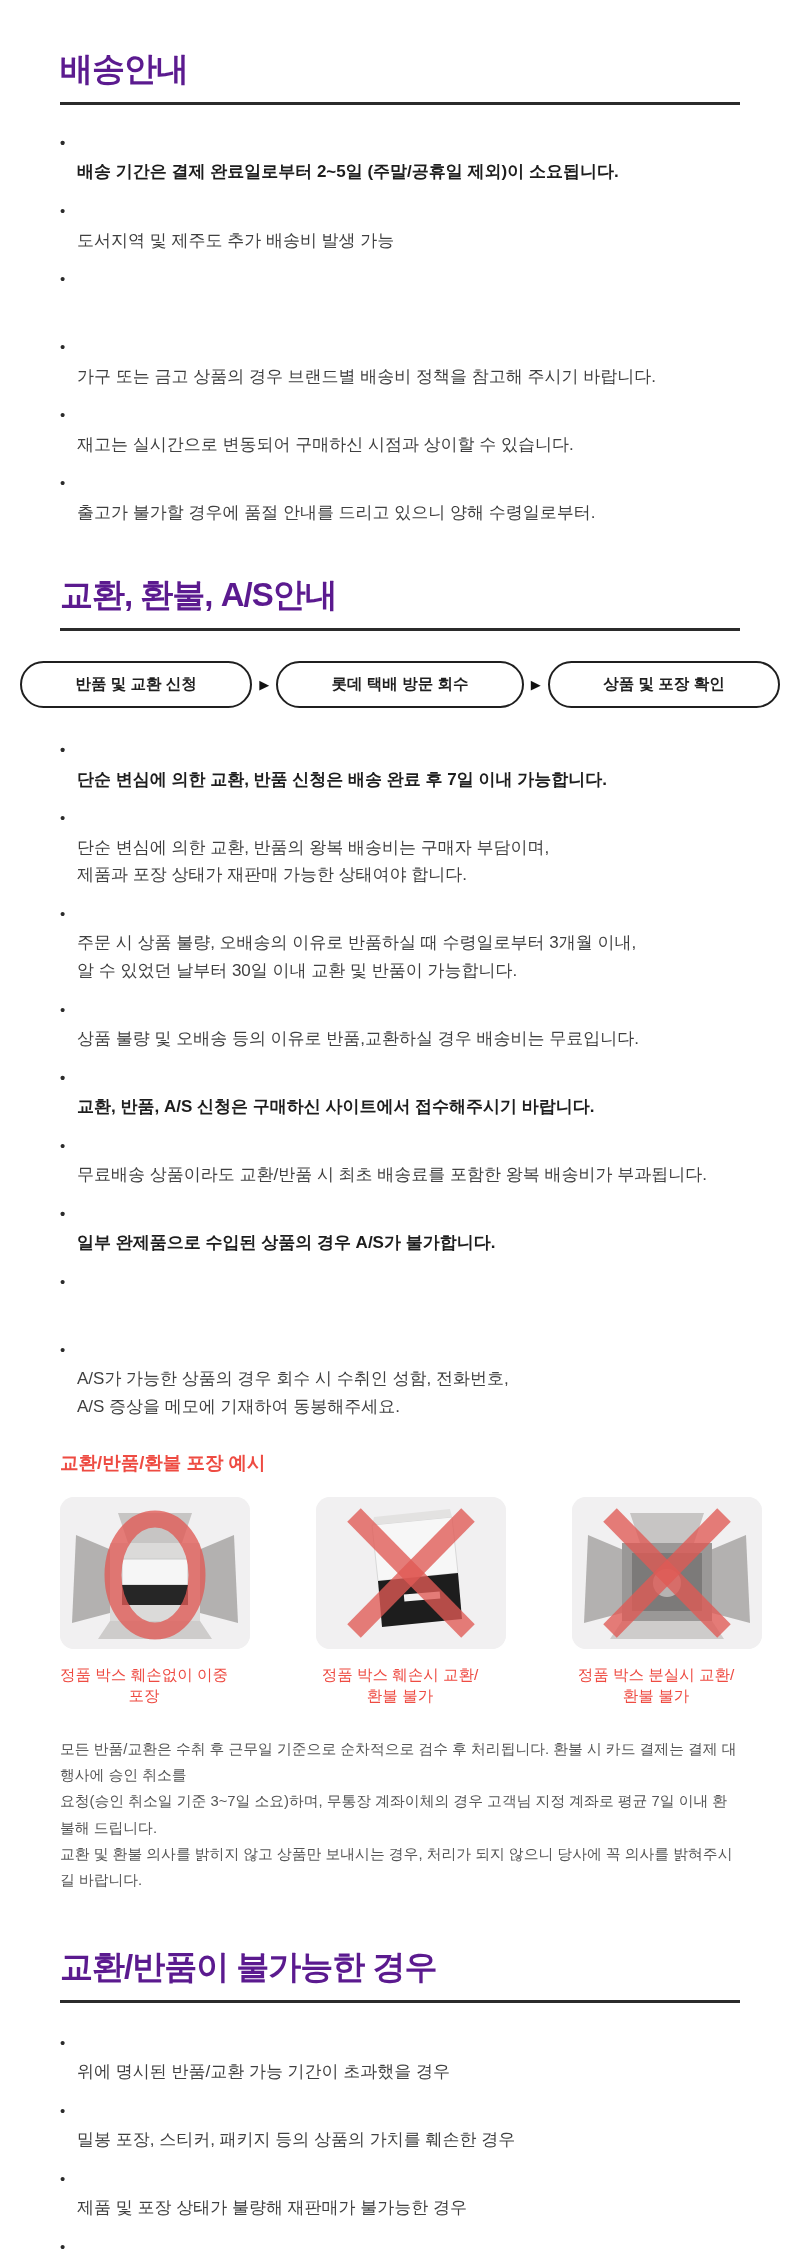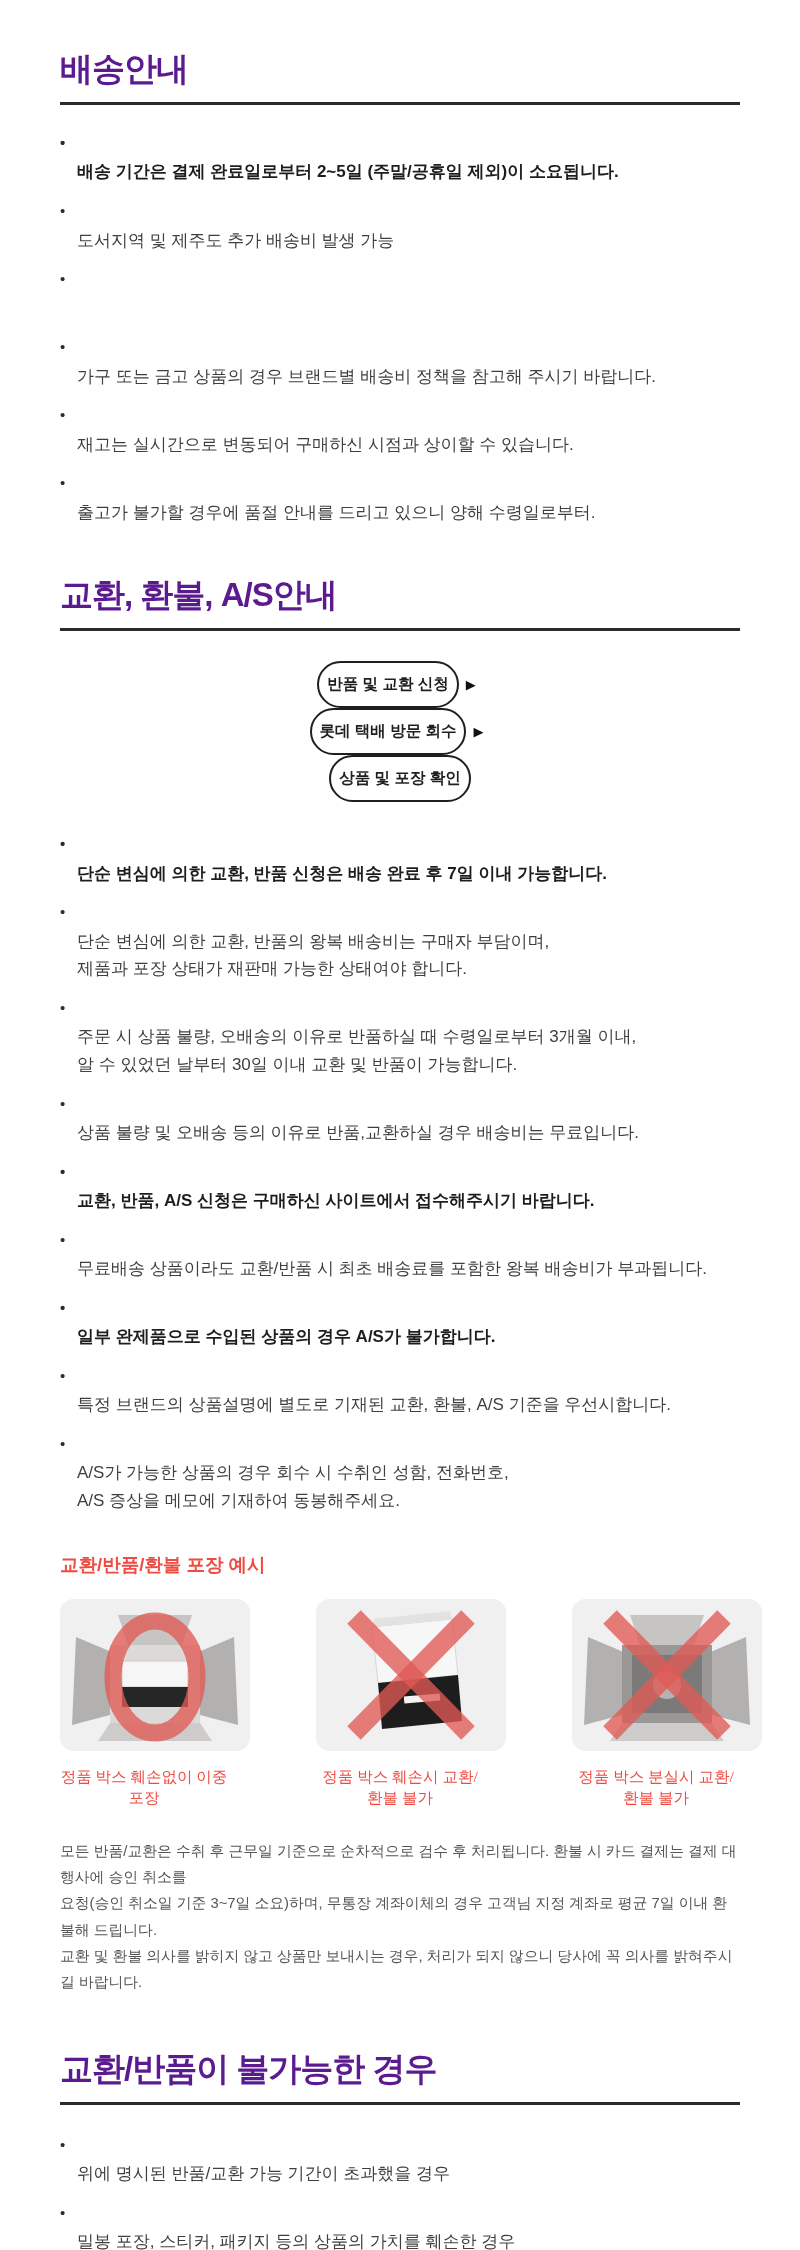--- a/index.html
+++ b/index.html
@@ -26,36 +26,35 @@
     position:relative; padding-left:17px; margin-bottom:13px;
     font-size:17px; line-height:1.62; color:#3f3f3f; white-space:pre-line;
   }
   .bullet .dot{position:absolute; left:0; top:0; color:#2b2b2b; font-size:15px;}
   .bullet.bold{font-weight:bold; color:#1d1d1d;}
 
   
   .steps{
     display:flex; align-items:center; justify-content:space-between;
     margin:30px 20px 0 20px;
-    flex-direction:column;
   }
   .step{display:flex; align-items:center; flex:1 1 auto;}
   .pill{
     flex:1 1 auto; text-align:center;
     border:2px solid #1f1f1f; border-radius:24px;
     padding:11px 8px; font-size:15.5px; font-weight:bold; color:#1f1f1f;
     background:#fff; white-space:nowrap;
   }
   .arrow{font-size:13px; color:#111; padding:0 7px; flex:0 0 auto;}
   .step:last-child .arrow{display:none;}
 
   
-  .pack-heading{margin-top:38px; font-size:18.5px; font-weight:bold; color:#ee4b42;}
+  .pack-heading{margin-top:30px; font-size:18.5px; font-weight:bold; color:#ee4b42;}
   .tiles{display:flex; justify-content:space-between; margin-top:22px;}
-  .tile-wrap{width:168px;font-family:Liberation Serif, serif;}
+  .tile-wrap{width:168px;}
   .tile{width:190px; height:152px; border-radius:14px; background:#f1f0f1; overflow:hidden;}
   .tile svg{display:block;}
   .tile g.illus{display:none;}
   .tile.boxed   g.g-boxed{display:inline;}
   .tile.product g.g-product{display:inline;}
   .tile.empty   g.g-empty{display:inline;}
   .tile g.ovl{display:none;}
   .tile.show-ring  g.ring{display:inline;}
   .tile.show-cross g.cross{display:inline;}
   .tile-caption{
@@ -150,21 +149,21 @@
 
         <div class="bullet">
           <span class="dot">•</span><span>무료배송 상품이라도 교환/반품 시 최초 배송료를 포함한 왕복 배송비가 부과됩니다.</span>
         </div>
 
         <div class="bullet bold">
           <span class="dot">•</span><span>일부 완제품으로 수입된 상품의 경우 A/S가 불가합니다.</span>
         </div>
 
         <div class="bullet">
-          <span class="dot">•</span><span>특정 브랜드의 상품설명에 별도로 기재된 교환, 환불, A/S 기준을 우선시합니다.</span>
+          <span class="dot">•</span>
         </div>
 
         <div class="bullet">
           <span class="dot">•</span><span>A/S가 가능한 상품의 경우 회수 시 수취인 성함, 전화번호,
 A/S 증상을 메모에 기재하여 동봉해주세요.</span>
         </div>
       </div>
 
     <div class="pack-heading">교환/반품/환불 포장 예시</div>
     <div class="tiles">

